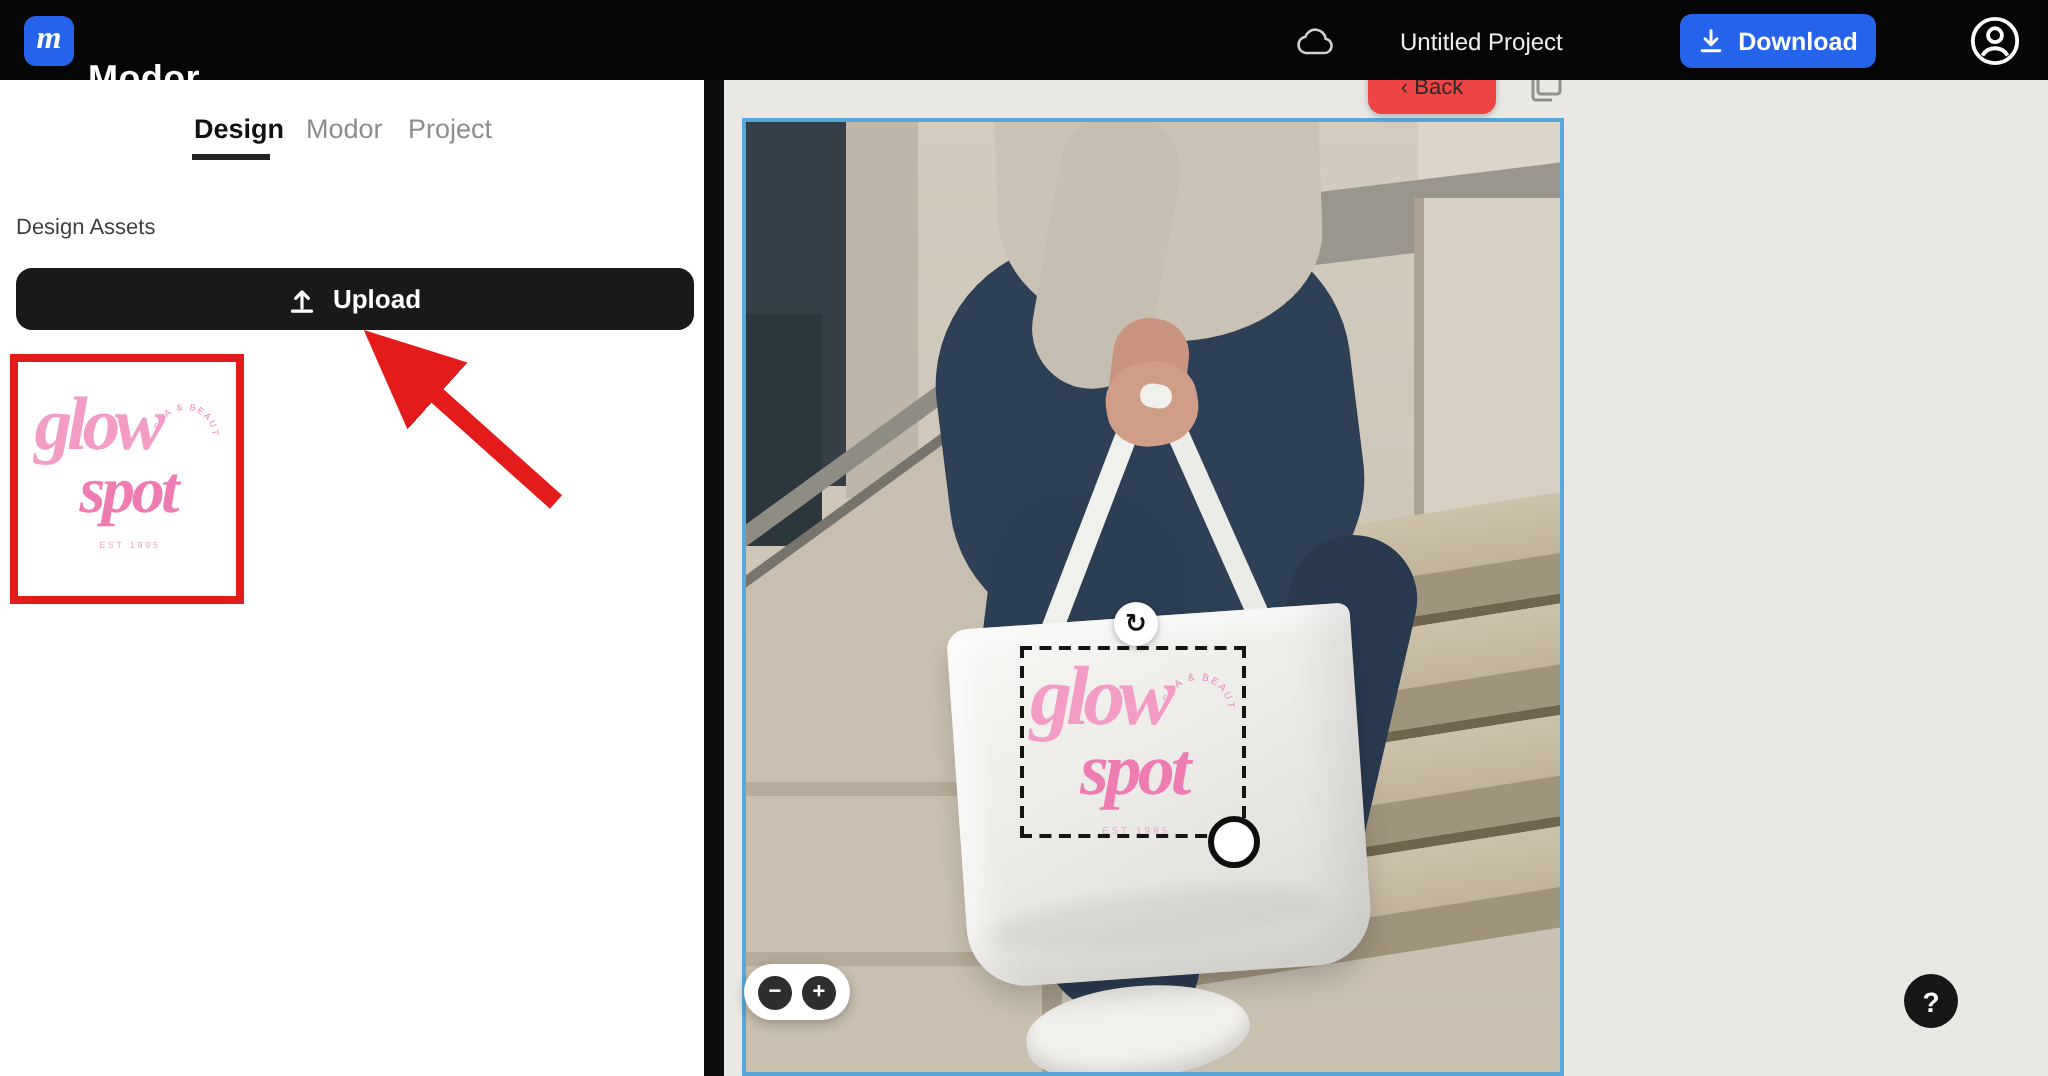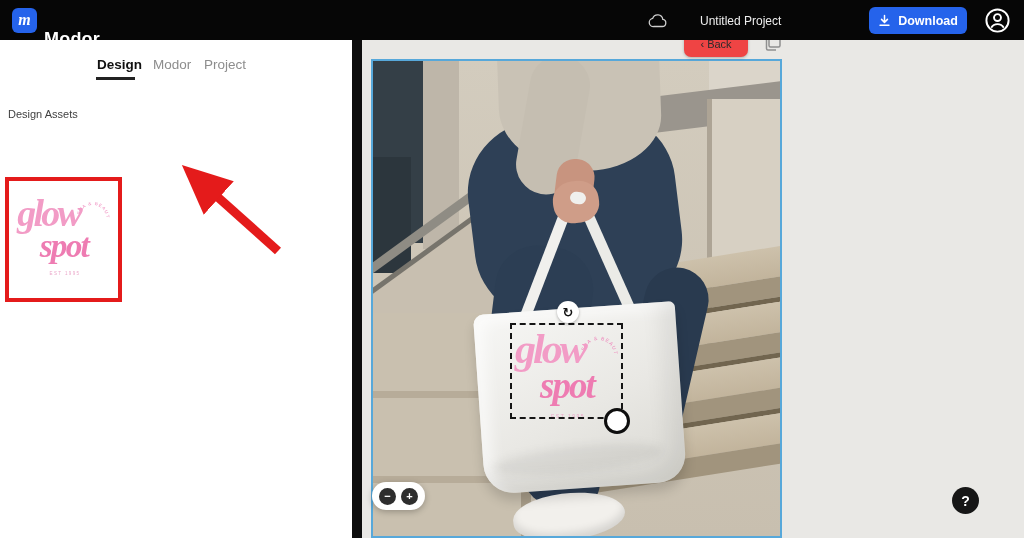--- a/index.html
+++ b/index.html
@@ -7,21 +7,21 @@
     font-family:"Liberation Sans", sans-serif; }
 
   
   #topbar { position:absolute; left:0; top:0; width:1024px; height:40px; background:#060606; z-index:50; }
   #logoSq { position:absolute; left:12px; top:8px; width:25px; height:25px; background:#2563eb;
     border-radius:6px; color:#fff; font-family:"Liberation Serif", serif; font-style:italic;
     font-weight:bold; font-size:16px; text-align:center; line-height:24px; }
   #brand { position:absolute; left:44px; top:9px; color:#fff; font-size:18px; font-weight:bold; letter-spacing:.2px;margin-top:20px; }
   #cloudIcon { position:absolute; left:648px; top:12px; width:20px; height:17px; }
   #projName { position:absolute; left:700px; top:14px; color:#eee; font-size:12px; }
-  #dlBtn { position:absolute; left:869px; top:7px; width:98px; height:27px; background:#2563eb;
+  #dlBtn { position:absolute; left:840px; top:7px; width:98px; height:27px; background:#2563eb;
     border:none; border-radius:6px; color:#fff; font-size:12.5px; font-weight:bold;
     display:flex; align-items:center; justify-content:center; gap:7px; cursor:pointer; }
   #avatar { position:absolute; left:984px; top:7px; width:27px; height:27px; cursor:pointer; }
 
   
   #sidebar { position:absolute; left:0; top:40px; width:352px; height:498px; background:#ffffff; z-index:40; }
   .tab { position:absolute; top:17px; font-size:13.5px; color:#8d8d8d; cursor:pointer; }
   .tab.active { color:#111; font-weight:bold; }
   #tabDesign { left:97px; } #tabColor { left:153px; } #tabAdvanced { left:204px; }
   #tabUnderline { position:absolute; left:96px; top:37px; width:39px; height:2.5px; background:#222; }
@@ -139,20 +139,26 @@
 </div>
 
 <div id="sidebar">
   <div id="tabDesign" class="tab active">Design</div>
   <div id="tabColor" class="tab">Modor</div>
   <div id="tabAdvanced" class="tab">Project</div>
   <div id="tabUnderline"></div>
 
   <div id="assetsLabel">Design Assets</div>
 
+  <button id="uploadBtn">
+    <svg width="14" height="14" viewBox="0 0 14 14">
+      <path d="M7 11V3M3.8 6.2 7 3l3.2 3.2M2.2 12.6h9.6" fill="none" stroke="#fff" stroke-width="1.6" stroke-linecap="round" stroke-linejoin="round"></path>
+    </svg>
+    <span>Upload</span>
+  </button>
 
   <div id="assetBox">
     <div class="glogo">
       <svg class="arc" viewBox="0 0 44 44">
         <defs>
             <path id="arc1" d="M7 28 A 15 15 0 1 1 37 28"></path>
           </defs>
         <text><textPath href="#arc1" startOffset="8%">SPA &amp; BEAUTY</textPath></text>
       </svg>
       <div class="gw">glow</div>

